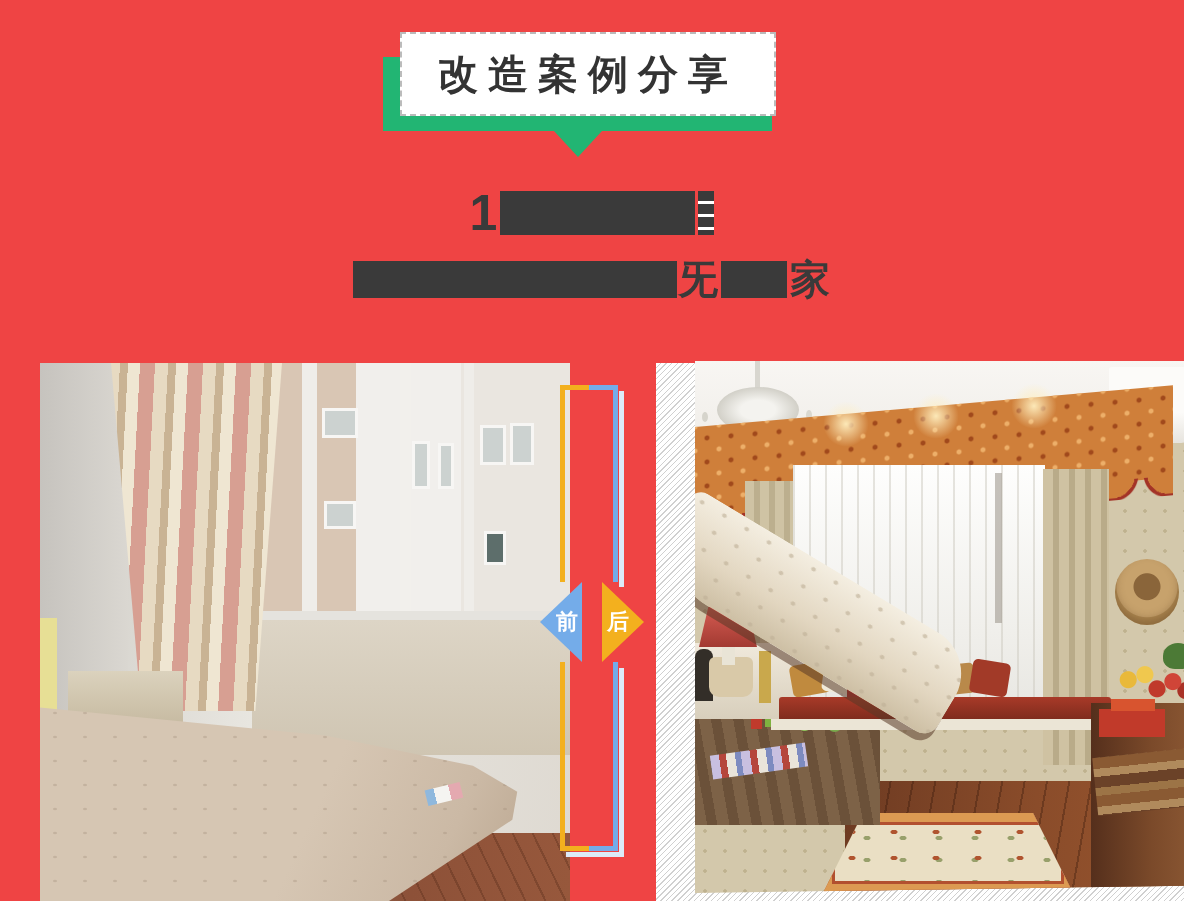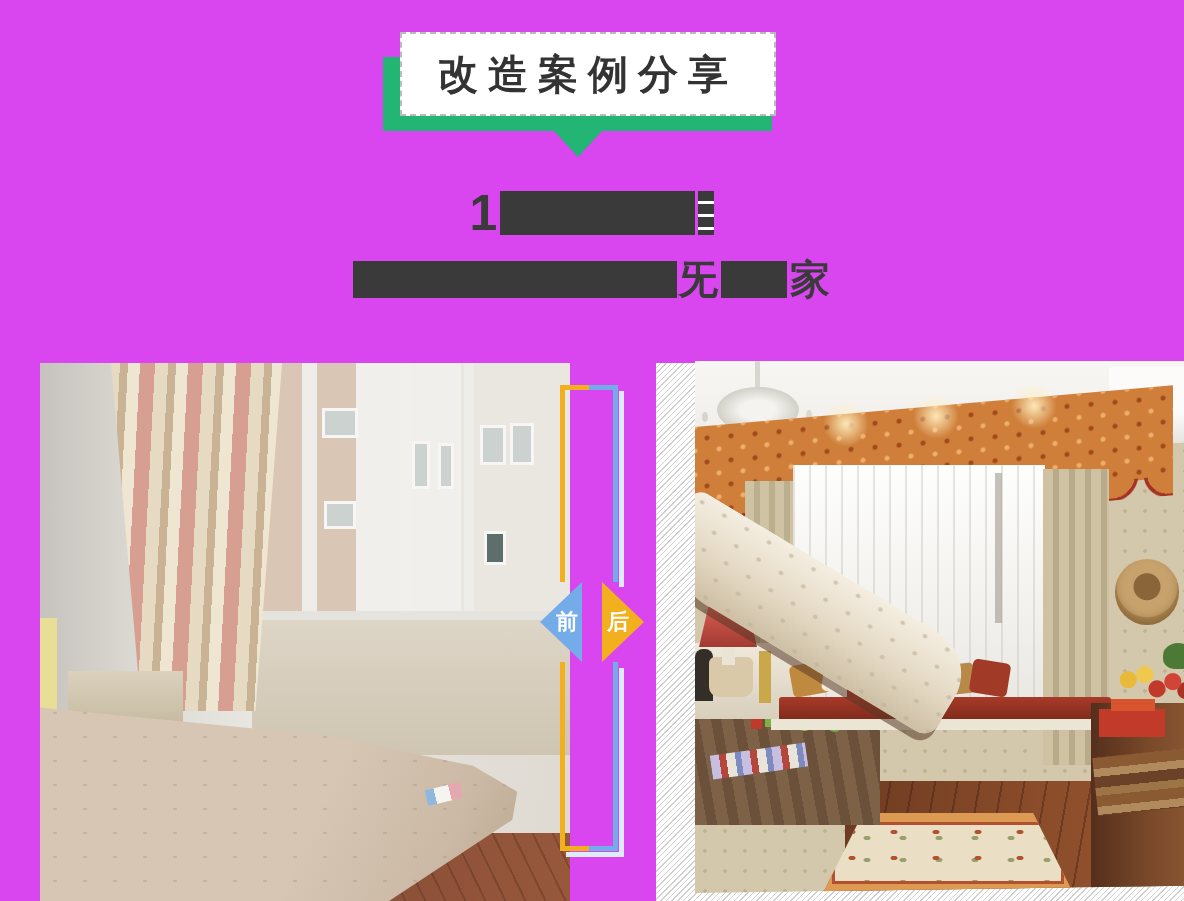--- a/index.html
+++ b/index.html
@@ -1,16 +1,16 @@
 <!DOCTYPE html>
 <html style="--green: #22b573; --blue: #74ace9; --orange: #f3b01e; --shadow_blue: #dcebf9; --redaction: #3a3a3a; --hatch: #d0d0d0; --heading_text: #333333; --dashed_border: #bbbbbb;"><head>
 <meta charset="utf-8">
 <style>
   html,body{margin:0;padding:0;}
-  .stage{position:relative;width:1184px;height:901px;background:#d946ef;overflow:hidden;
+  .stage{position:relative;width:1184px;height:901px;background:#ef4444;overflow:hidden;
          font-family:"Liberation Sans","DejaVu Sans",sans-serif;}
   .abs{position:absolute;}
 
   
   .ribbon-left{left:383px;top:57px;width:18px;height:74px;background:var(--green,#22b573);}
   .ribbon-bottom{left:383px;top:113px;width:389px;height:18px;background:var(--green,#22b573);}
   .ribbon-arrow{left:554px;top:131px;width:0;height:0;border-left:24px solid transparent;
                 border-right:24px solid transparent;border-top:26px solid var(--green,#22b573);}
   .banner-box{left:400px;top:32px;width:372px;height:80px;background:#fff;
               border:2px dashed var(--dashed_border,#bbbbbb);display:flex;align-items:center;justify-content:center;}

